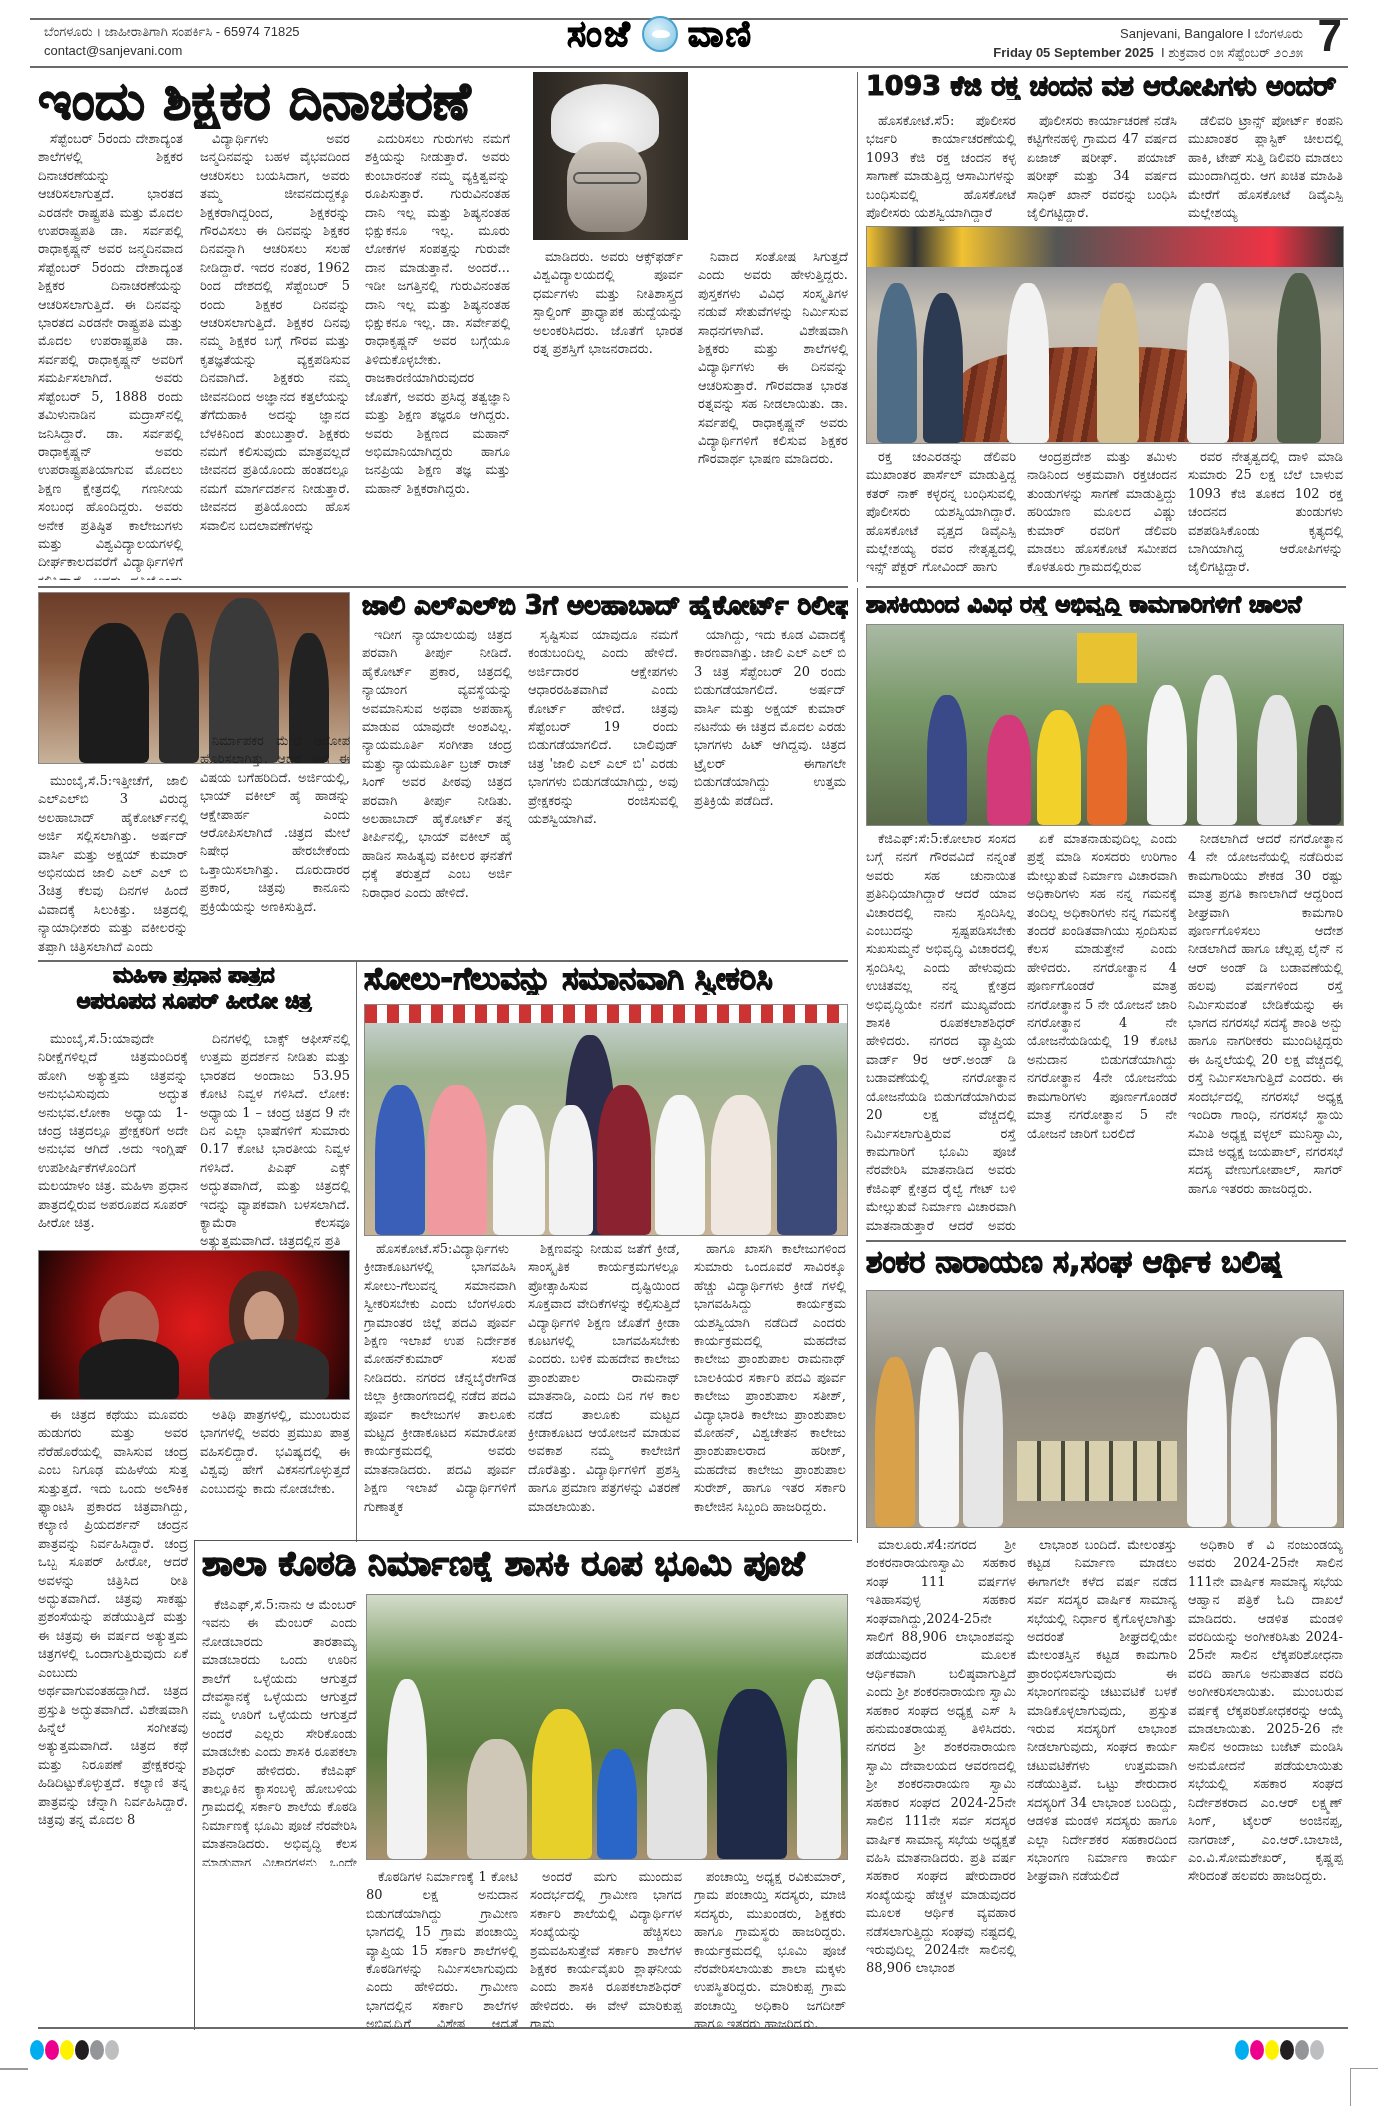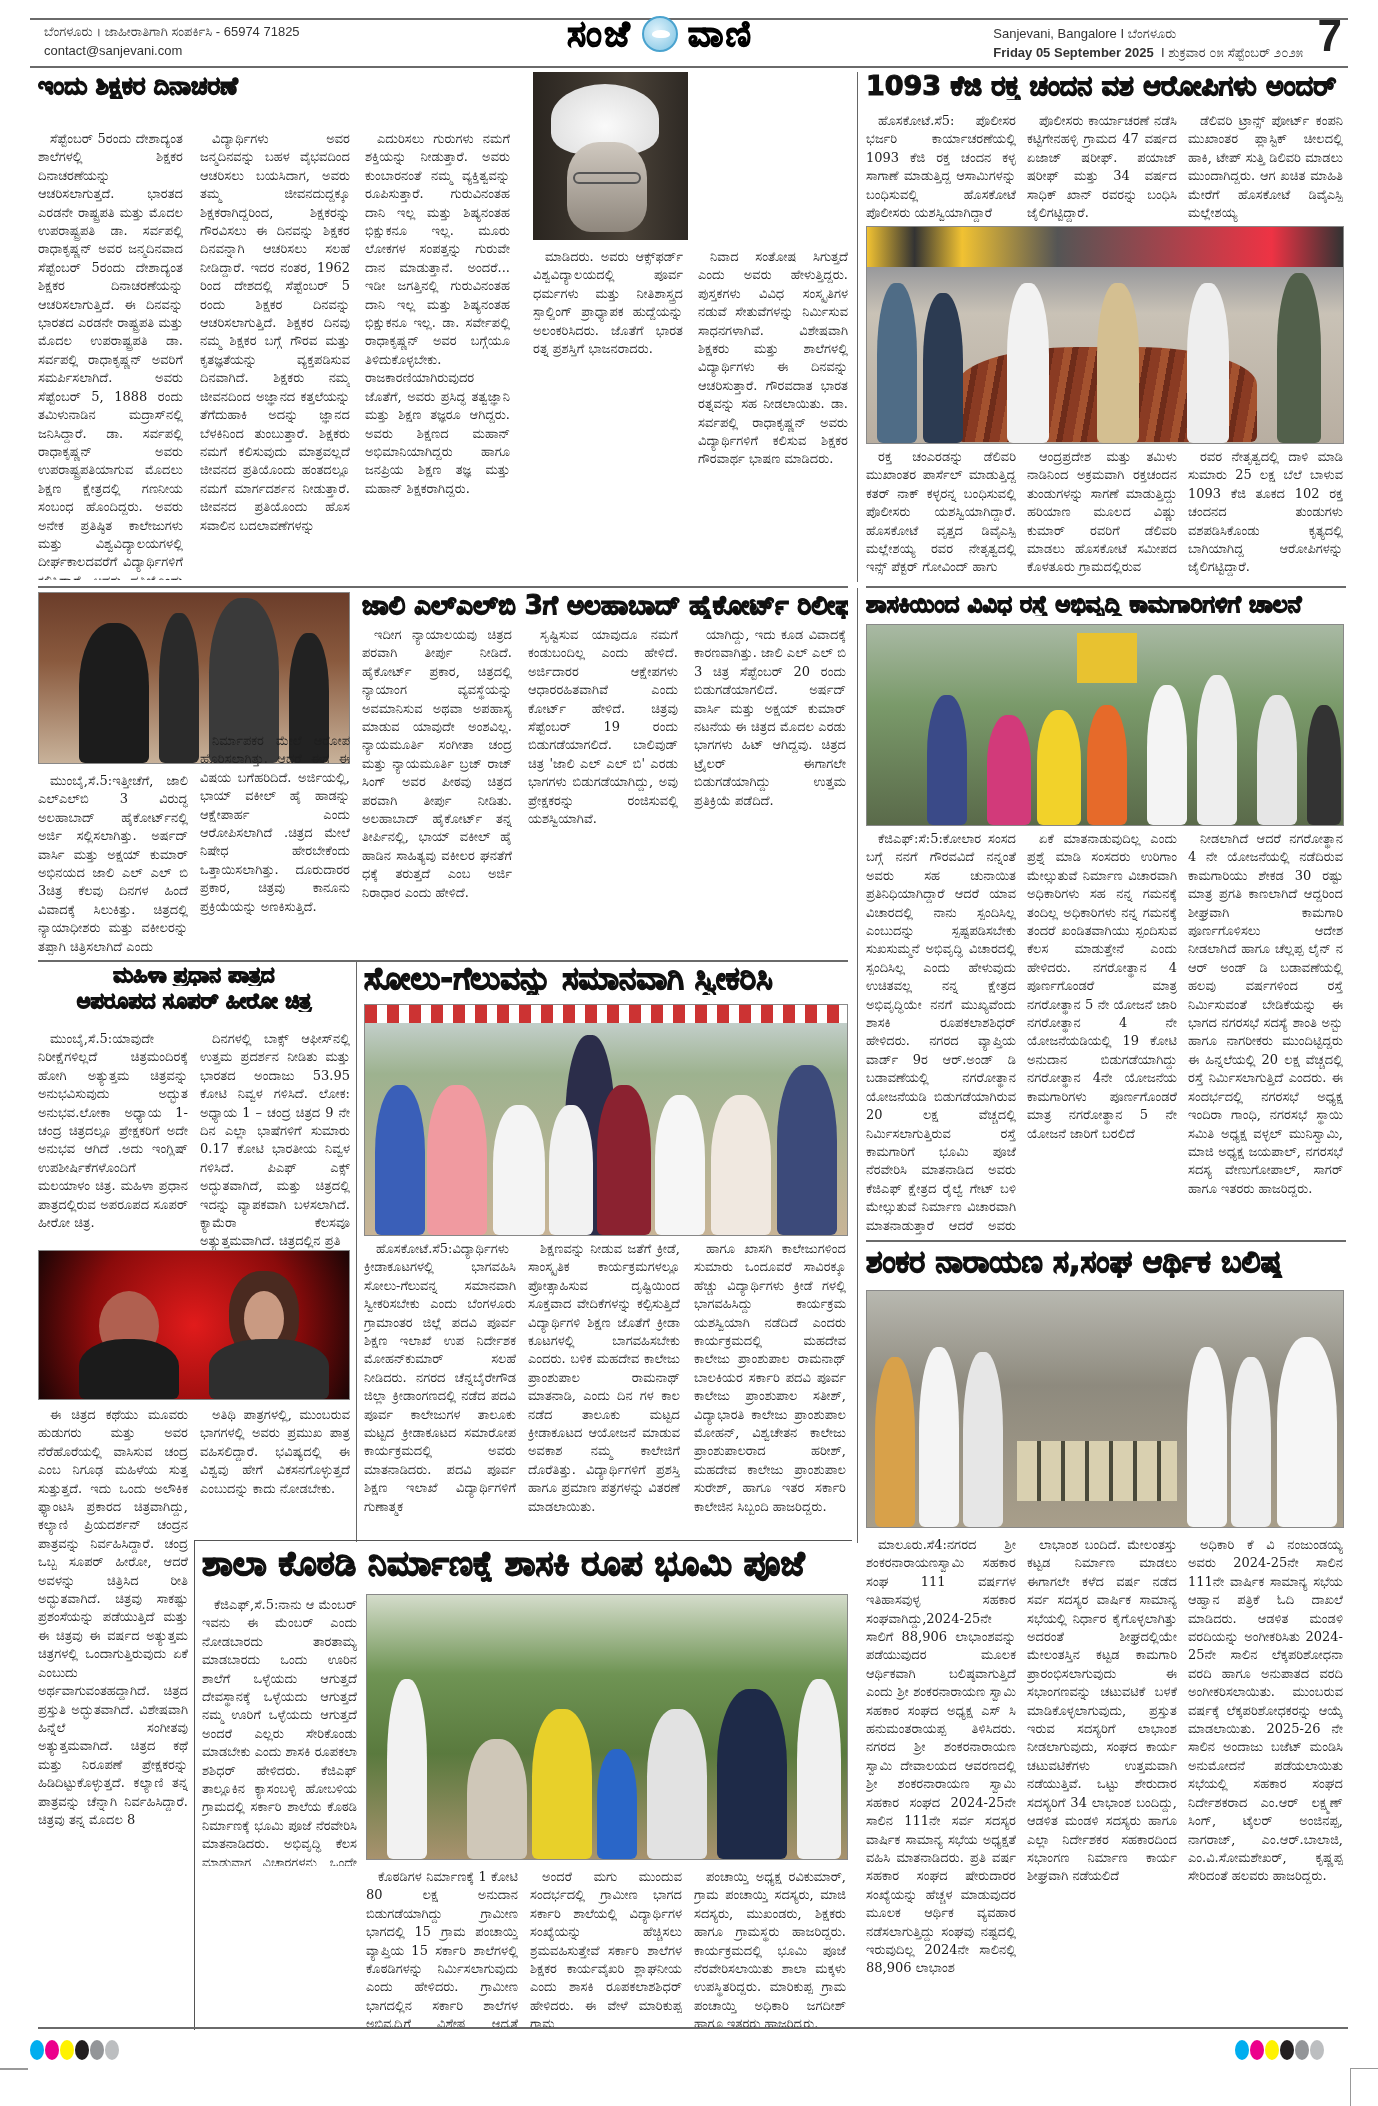--- a/index.html
+++ b/index.html
@@ -1,21 +1,21 @@
 <!DOCTYPE html>
 <html><head>
 <meta charset="utf-8">
 <style>
   *{box-sizing:border-box;margin:0;padding:0}
   html,body{width:1378px;height:2106px;background:#fff;overflow:hidden}
   body{position:relative;font-family:"DejaVu Serif",serif;color:#1a1a1a}
   .abs{position:absolute}
   .rule{position:absolute;background:#6a6a6a}
   .hdr-left{left:44px;top:22px;font-family:"Liberation Sans",sans-serif;font-size:13px;color:#333;line-height:19px}
-  .hdr-right{right:75px;top:24px;font-family:"Liberation Sans",sans-serif;font-size:13px;color:#333;line-height:19px}
+  .hdr-right{right:75px;top:24px;text-align:right;font-family:"Liberation Sans",sans-serif;font-size:13px;color:#333;line-height:19px}
   .hdr-right .b{font-weight:bold}
   .pageno{right:36px;top:14px;font-family:"Liberation Sans",sans-serif;font-size:44px;font-weight:bold;line-height:44px;color:#222}
   .masthead{left:470px;top:14px;width:380px;height:40px;display:flex;align-items:center;justify-content:center;gap:10px}
   .masthead .word{font-family:"DejaVu Sans",sans-serif;font-weight:bold;font-size:36px;color:#1a1a1a;letter-spacing:2px;-webkit-text-stroke:1px #000}
   .dove{width:36px;height:36px;border-radius:50%;background:radial-gradient(circle at 40% 40%,#dff2fb,#7cc3e3);border:2px solid #4aa3cf;position:relative}
   .dove:after{content:"";position:absolute;left:8px;top:12px;width:18px;height:8px;background:#fff;border-radius:50% 50% 40% 40%}
   .headline{font-family:"DejaVu Sans",sans-serif;font-weight:900;color:#111;line-height:1.05;-webkit-text-stroke:1.2px #111;white-space:nowrap;overflow:hidden}
   .col{position:absolute;font-size:13px;line-height:18.4px;text-align:justify;color:#1e1e1e;overflow:hidden}
   .col p{text-indent:12px}
   .photo{position:absolute;overflow:hidden;border:1px solid #888}
@@ -39,21 +39,21 @@
   <span class="word">ವಾಣಿ</span>
 </div>
 <div class="abs hdr-right">
   <div>Sanjevani, Bangalore I ಬೆಂಗಳೂರು</div>
   <div><span class="b">Friday 05 September 2025</span>&nbsp;&nbsp;<span>I ಶುಕ್ರವಾರ ೦೫ ಸೆಪ್ಟೆಂಬರ್ ೨೦೨೫</span></div>
 </div>
 <div class="abs pageno">7</div>
 <div class="rule" style="left:30px;top:66px;width:1318px;height:2px"></div>
 
 <section>
-  <div class="abs headline" style="left:38px;top:74px;width:490px;font-size:24px">ಇಂದು ಶಿಕ್ಷಕರ ದಿನಾಚರಣೆ</div>
+  <div class="abs headline" style="left:38px;top:74px;width:490px;font-size:52px">ಇಂದು ಶಿಕ್ಷಕರ ದಿನಾಚರಣೆ</div>
   <div class="photo" style="left:533px;top:72px;width:315px;height:168px;border:none">
     <div style="position:absolute;left:0;top:0;width:155px;height:168px;background:linear-gradient(90deg,#2a2520,#4a4238 60%,#2e2924)">
       <div style="position:absolute;left:18px;top:12px;width:108px;height:70px;background:radial-gradient(ellipse at 50% 60%,#fafafa,#d8d8d8);border-radius:50% 50% 30% 30%"></div>
       <div style="position:absolute;left:34px;top:70px;width:80px;height:90px;background:linear-gradient(#cfc8bf,#8f877d);border-radius:40% 40% 30% 30%"></div>
       <div style="position:absolute;left:40px;top:100px;width:68px;height:12px;border:2px solid #555;border-radius:6px"></div>
     </div>
   </div>
   <div class="col" style="left:38px;top:130px;width:145px;height:450px">
       <p>ಸೆಪ್ಟೆಂಬರ್ 5ರಂದು ದೇಶಾದ್ಯಂತ ಶಾಲೆಗಳಲ್ಲಿ ಶಿಕ್ಷಕರ ದಿನಾಚರಣೆಯನ್ನು ಆಚರಿಸಲಾಗುತ್ತದೆ. ಭಾರತದ ಎರಡನೇ ರಾಷ್ಟ್ರಪತಿ ಮತ್ತು ಮೊದಲ ಉಪರಾಷ್ಟ್ರಪತಿ ಡಾ. ಸರ್ವಪಲ್ಲಿ ರಾಧಾಕೃಷ್ಣನ್ ಅವರ ಜನ್ಮದಿನವಾದ ಸೆಪ್ಟೆಂಬರ್ 5ರಂದು ದೇಶಾದ್ಯಂತ ಶಿಕ್ಷಕರ ದಿನಾಚರಣೆಯನ್ನು ಆಚರಿಸಲಾಗುತ್ತಿದೆ. ಈ ದಿನವನ್ನು ಭಾರತದ ಎರಡನೇ ರಾಷ್ಟ್ರಪತಿ ಮತ್ತು ಮೊದಲ ಉಪರಾಷ್ಟ್ರಪತಿ ಡಾ. ಸರ್ವಪಲ್ಲಿ ರಾಧಾಕೃಷ್ಣನ್ ಅವರಿಗೆ ಸಮರ್ಪಿಸಲಾಗಿದೆ. ಅವರು ಸೆಪ್ಟೆಂಬರ್ 5, 1888 ರಂದು ತಮಿಳುನಾಡಿನ ಮದ್ರಾಸ್‌ನಲ್ಲಿ ಜನಿಸಿದ್ದಾರೆ. ಡಾ. ಸರ್ವಪಲ್ಲಿ ರಾಧಾಕೃಷ್ಣನ್ ಅವರು ಉಪರಾಷ್ಟ್ರಪತಿಯಾಗುವ ಮೊದಲು ಶಿಕ್ಷಣ ಕ್ಷೇತ್ರದಲ್ಲಿ ಗಣನೀಯ ಸಂಬಂಧ ಹೊಂದಿದ್ದರು. ಅವರು ಅನೇಕ ಪ್ರತಿಷ್ಠಿತ ಕಾಲೇಜುಗಳು ಮತ್ತು ವಿಶ್ವವಿದ್ಯಾಲಯಗಳಲ್ಲಿ ದೀರ್ಘಕಾಲದವರೆಗೆ ವಿದ್ಯಾರ್ಥಿಗಳಿಗೆ ಕಲಿಸಿದ್ದಾರೆ. ಅವರು ಪ್ರತಿಯೊಂದು ಸಂಸ್ಥೆಯಲ್ಲೂ ವಿದ್ಯಾರ್ಥಿಗಳ ನೆಚ್ಚಿನ ಶಿಕ್ಷಕರಾಗಿದ್ದರು. ಅವರ ಅಭಿಮಾನಿಗಳು ಮತ್ತು</p>
     </div>

